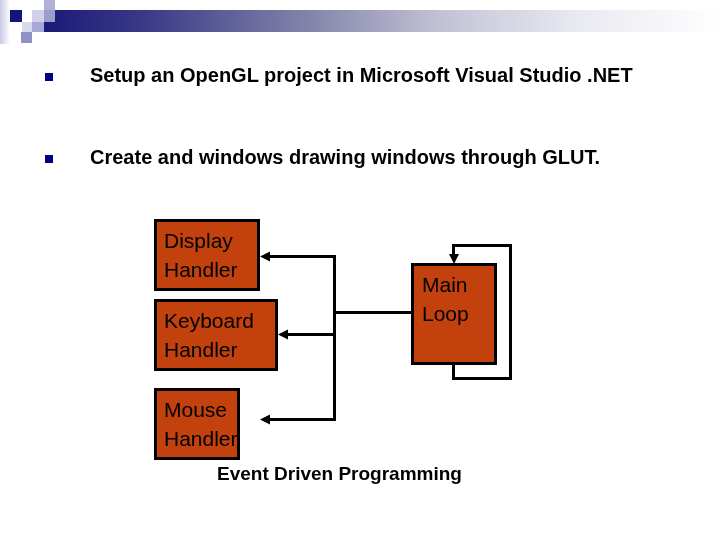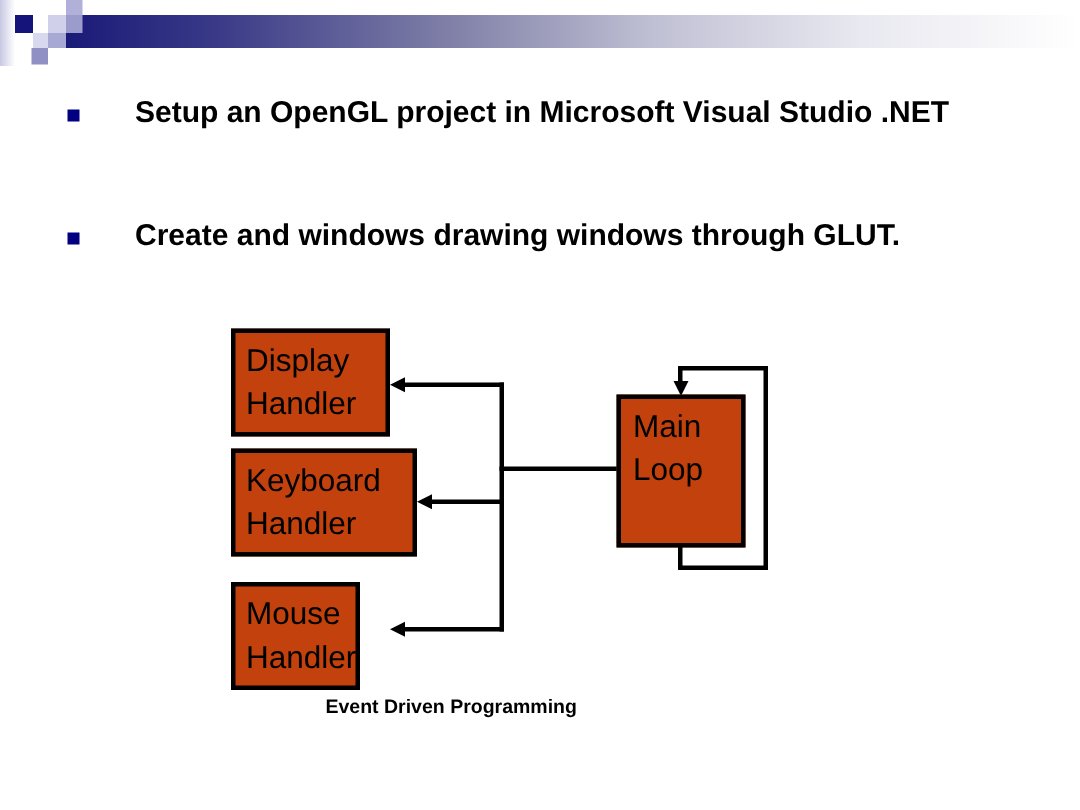--- a/index.html
+++ b/index.html
@@ -7,21 +7,21 @@
          font-family:"Liberation Sans", sans-serif; color:#000; }
   .abs { position:absolute; }
   .logo-sq { position:absolute; }
   .title-bar { position:absolute; left:44px; top:10px; width:676px; height:22px;
                background:linear-gradient(to right, #1a1a78 0%, #3a3a88 15%, #8080a8 38%, #c0c0d4 58%, #e8e8f0 78%, #ffffff 100%); }
   .bullet { position:absolute; width:8px; height:8px; background:#000080; }
   .bullet-text { position:absolute; left:90px; font-weight:bold; font-size:20px; line-height:23px; width:600px; }
   .box { position:absolute; border:3px solid #000; background:#c2410c; box-sizing:border-box;
          font-size:21px; line-height:29px; padding:4px 0 0 7px; }
   .line { position:absolute; background:#000; }
-  .caption { position:absolute; left:217px; top:463px; font-weight:bold; font-size:13px; }
+  .caption { position:absolute; left:217px; top:463px; font-weight:bold; font-size:19px; }
 </style>
 </head>
 <body>
 
 <div>
   <div class="logo-sq" style="left:0;top:0;width:10px;height:44px;background:linear-gradient(to right,#c8c8e4,#ffffff);"></div>
   <div class="logo-sq" style="left:44px;top:0;width:11px;height:10px;background:#b0b0d8;"></div>
   <div class="title-bar"></div>
   <div class="logo-sq" style="left:10px;top:10px;width:12px;height:12px;background:#14147a;"></div>
   <div class="logo-sq" style="left:32px;top:10px;width:12px;height:12px;background:#d0d0ea;"></div>

